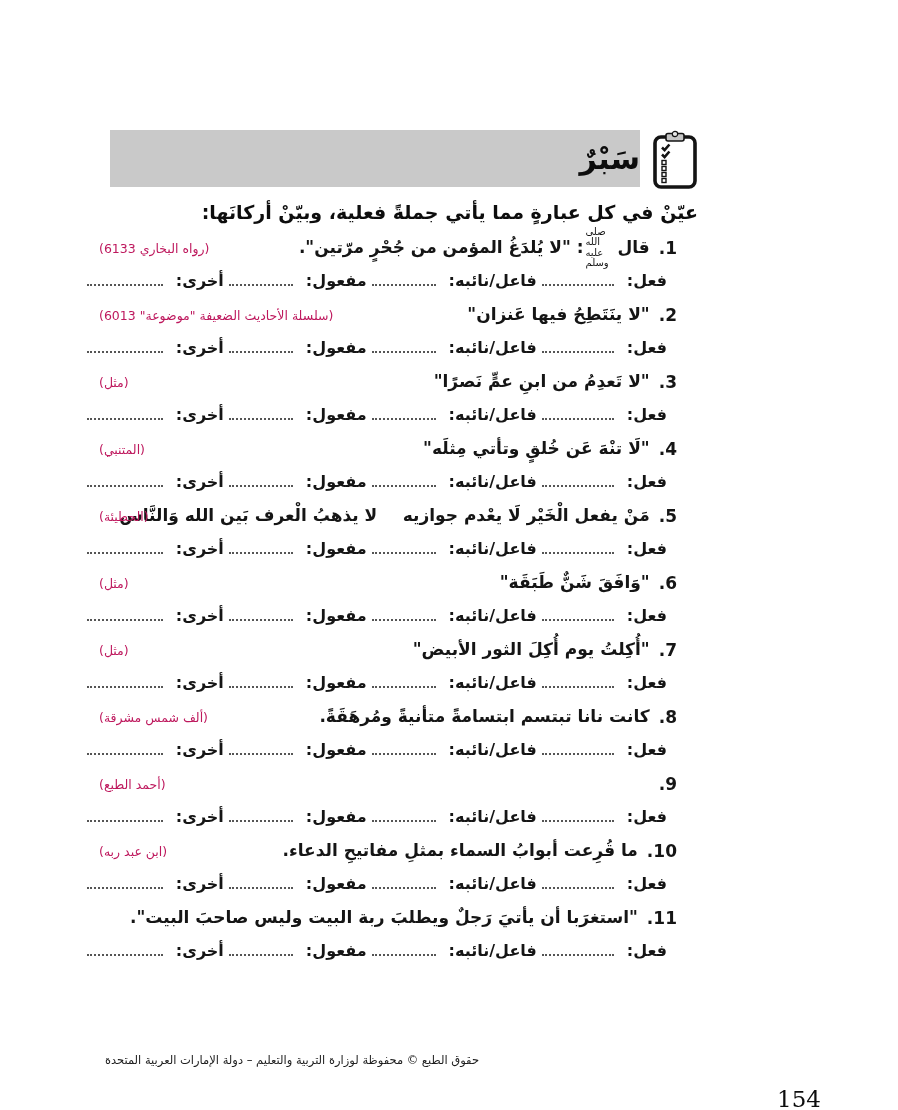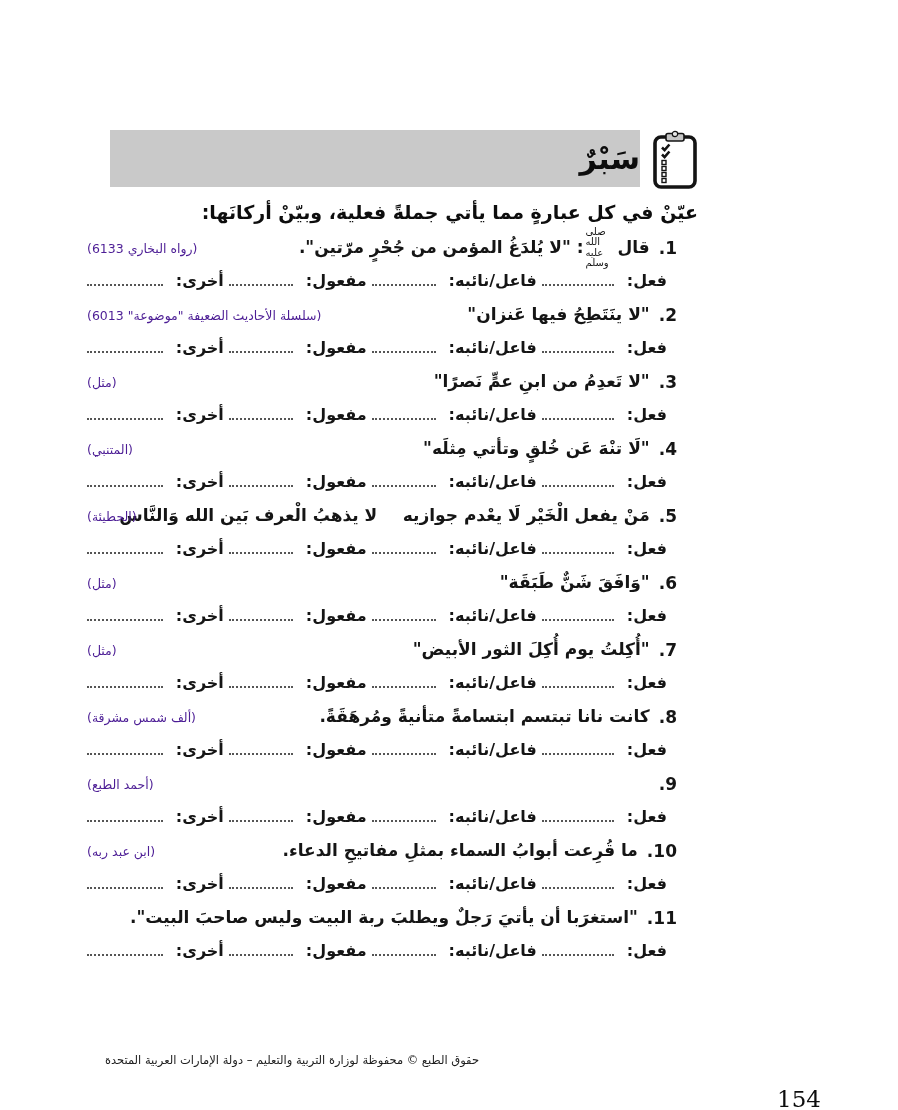--- a/index.html
+++ b/index.html
@@ -26,22 +26,22 @@
   
   .items{position:absolute;left:85px;top:231px;width:592px;}
   .item{height:67px;direction:rtl;}
   .sentence-row{
     position:relative;height:33px;display:flex;align-items:center;
     font-weight:bold;font-size:17px;white-space:pre-wrap;
   }
   .num{margin-left:9px;flex:0 0 auto;}
   .sentence-text{flex:0 1 auto;line-height:1.45;}
   .source{
-    position:absolute;left:2px;top:50%;transform:translateY(-50%);
-    font-weight:normal;font-size:12.5px;color:#4c1d95;direction:rtl;white-space:nowrap;
+    position:absolute;left:14px;top:50%;transform:translateY(-50%);
+    font-weight:normal;font-size:12.5px;color:#be185d;direction:rtl;white-space:nowrap;
   }
   .answer-row{
     height:33px;display:flex;align-items:baseline;direction:rtl;
     margin-right:10px;margin-left:2px;font-weight:bold;font-size:16px;
     padding-top:7px;box-sizing:border-box;
   }
   .alabel{flex:0 0 auto;margin-left:13px;}
   .dots{
     flex:0 0 auto;height:11px;border-bottom:2px dotted #555;
     margin-left:5px;

